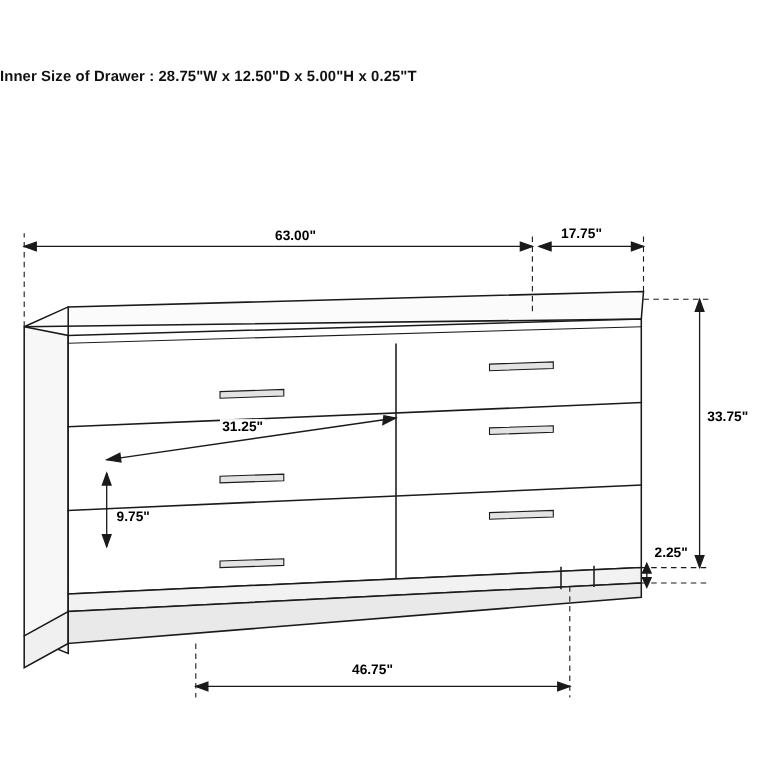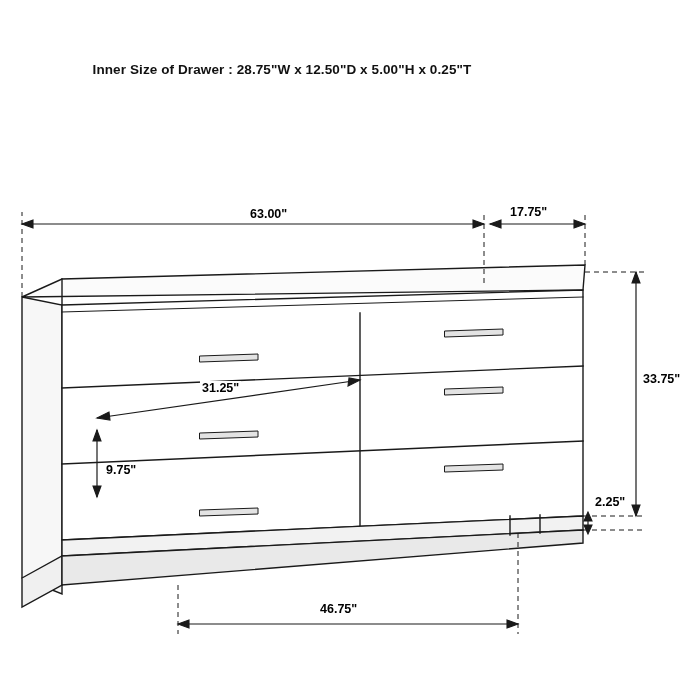--- a/index.html
+++ b/index.html
@@ -19,21 +19,20 @@
     position: absolute;
     left: 0; top: 0;
     width: 700px;
     height: 700px;
   }
   .title {
     position: absolute;
     left: 0;
     top: 62px;
     width: 564px;
-    text-align: center;
     font-size: 13.5px;
     font-weight: bold;
     letter-spacing: 0.1px;
     color: #111;
   }
   svg.diagram {
     position: absolute;
     left: 0;
     top: 0;
     width: 700px;

